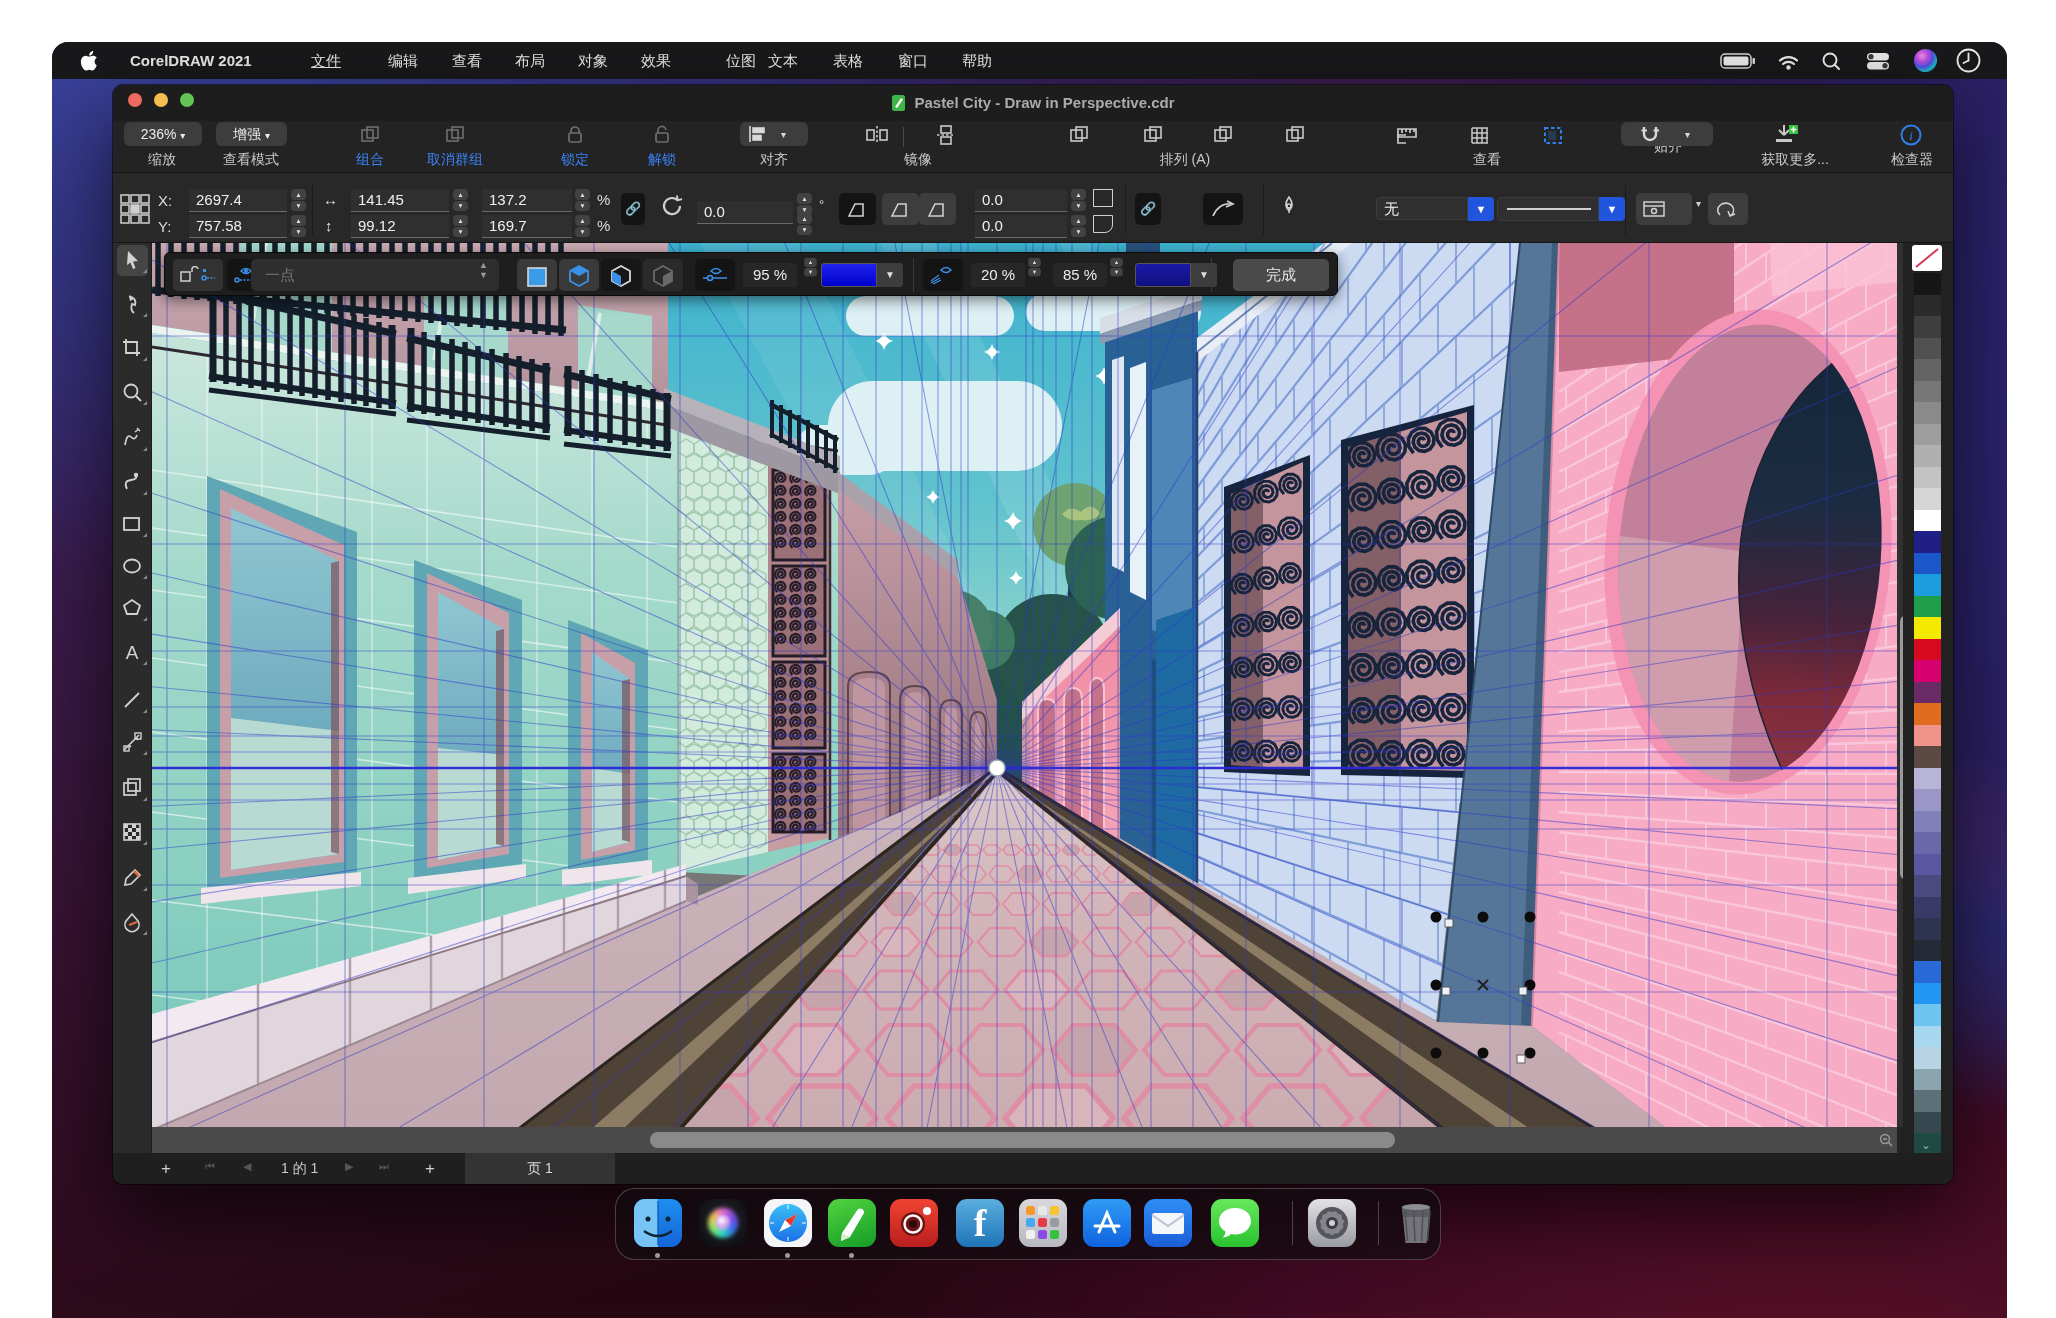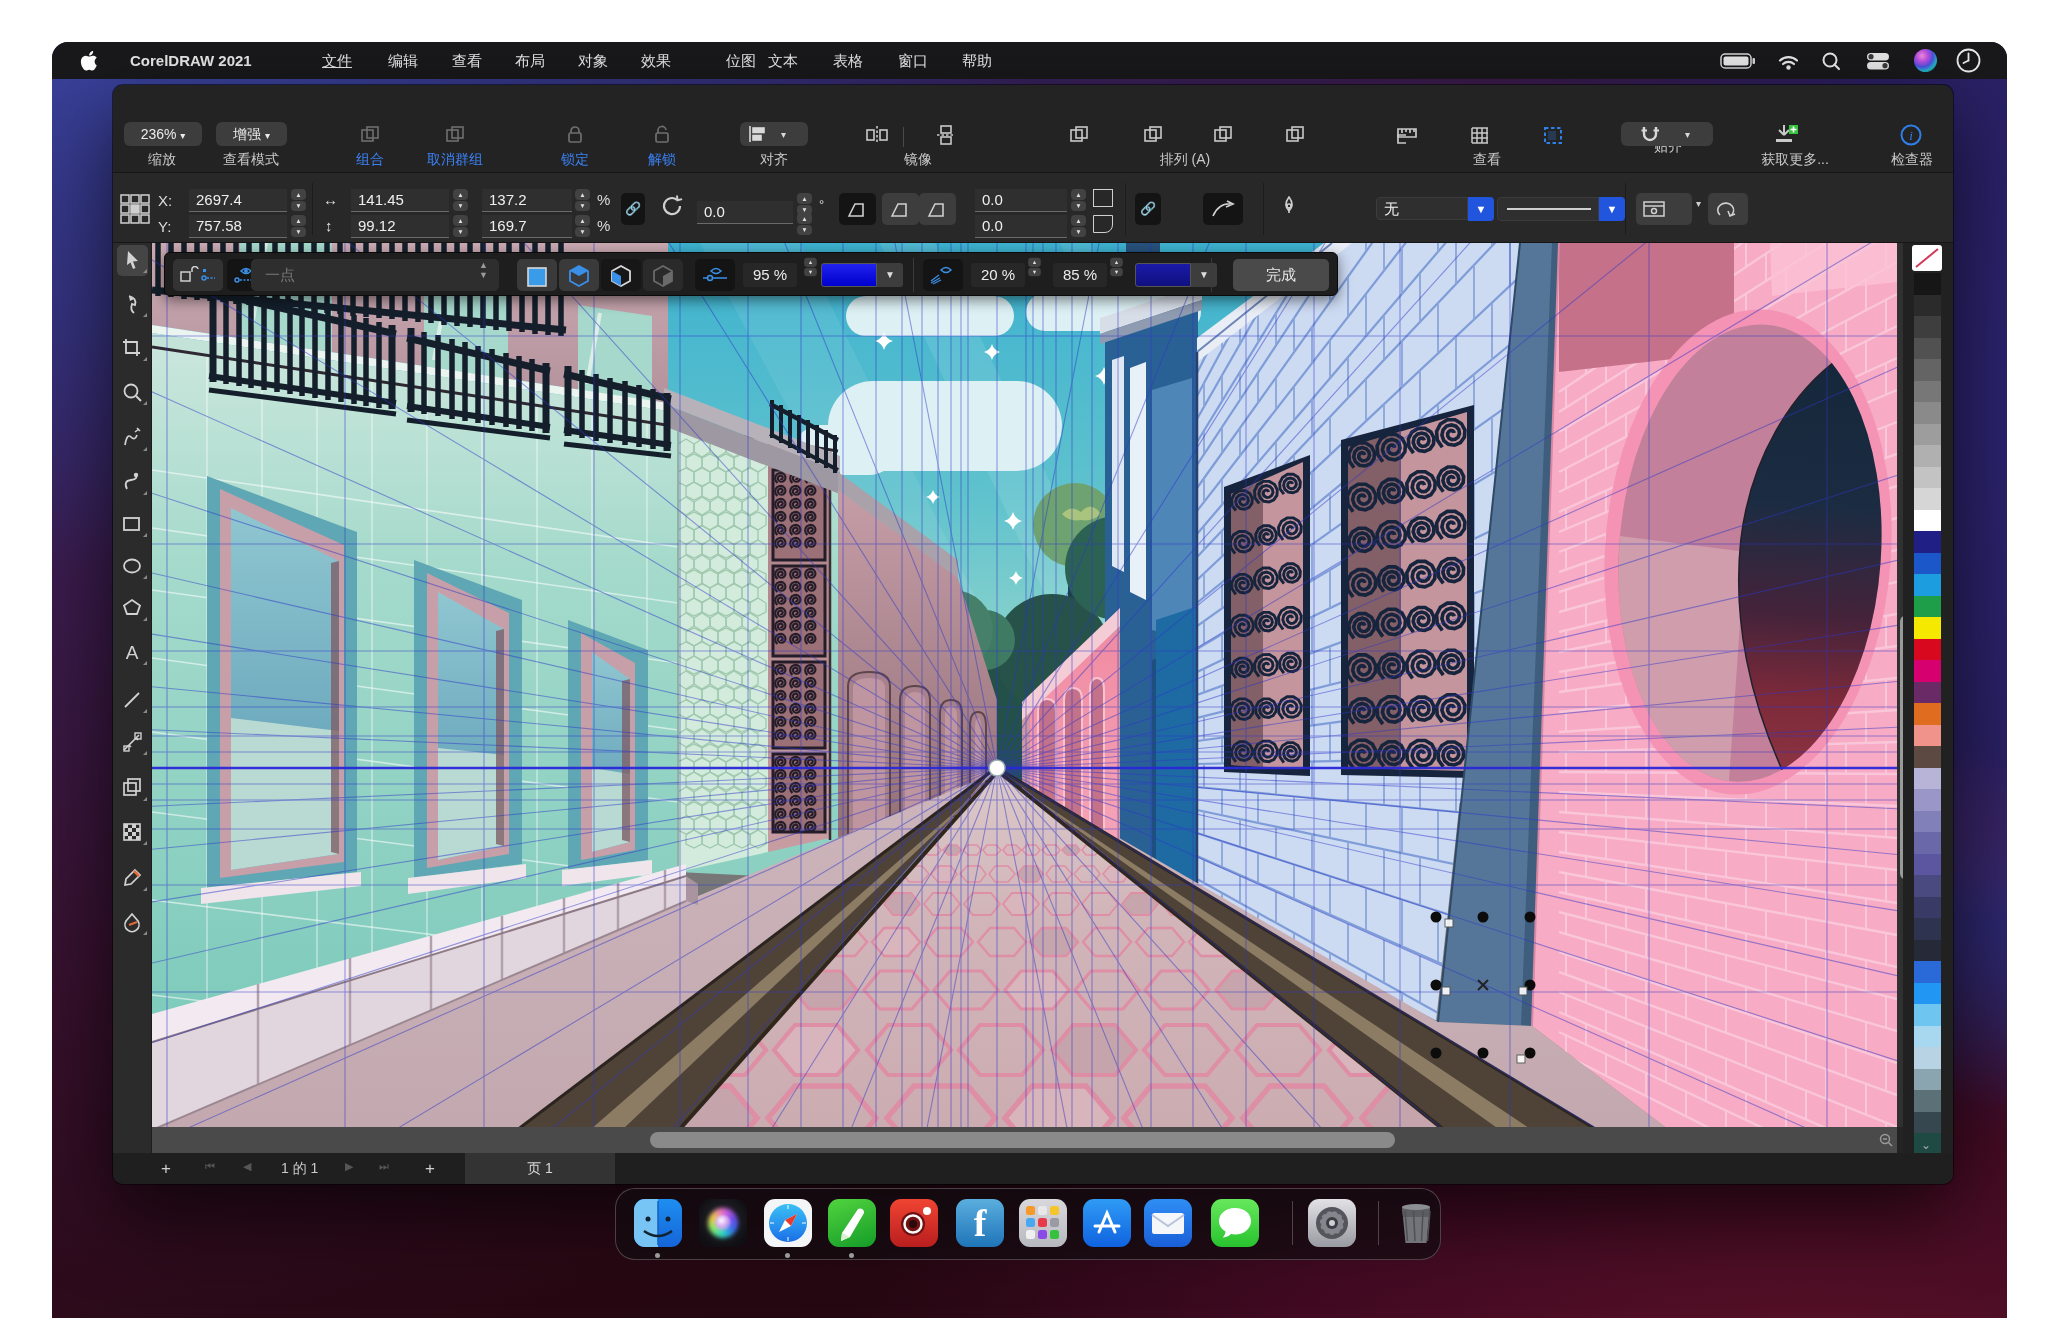--- a/index.html
+++ b/index.html
@@ -46,21 +46,21 @@
 .ddot{position:absolute;top:64px;width:5px;height:5px;border-radius:50%;background:#9a9a9a}
 .dsep{position:absolute;top:12px;width:1px;height:44px;background:rgba(200,200,200,0.3)}
 </style></head>
 <body>
 <div class="desktop">
 <div class="menubar">
       <svg style="position:absolute;left:28px;top:8px" width="20" height="22" viewBox="0 0 20 22">
         <path fill="#fff" d="M14.6,11.6c0-2.6,2.1-3.8,2.2-3.9c-1.2-1.8-3.1-2-3.7-2c-1.6-0.2-3.1,0.9-3.9,0.9S7.1,5.7,5.8,5.7C4.1,5.8,2.6,6.7,1.7,8.2c-1.7,3-0.4,7.4,1.2,9.8c0.8,1.2,1.8,2.5,3.1,2.5s1.7-0.8,3.2-0.8s1.9,0.8,3.2,0.8s2.2-1.2,3-2.4c0.9-1.4,1.3-2.7,1.3-2.8C16.7,15.3,14.6,14.4,14.6,11.6z M12.1,4.2c0.7-0.9,1.2-2.1,1-3.2c-1,0-2.2,0.7-2.9,1.5C9.6,3.3,9,4.5,9.2,5.6C10.3,5.7,11.4,5.1,12.1,4.2z"></path>
       </svg>
       <div class="mi" style="left:78px;font-weight:bold;">CorelDRAW 2021</div>
-      <div class="mi" style="left:270px;text-decoration:underline;">文件</div>
+      <div class="mi" style="left:259px;text-decoration:underline;">文件</div>
       <div class="mi" style="left:336px;">编辑</div>
       <div class="mi" style="left:400px;">查看</div>
       <div class="mi" style="left:463px;">布局</div>
       <div class="mi" style="left:526px;">对象</div>
       <div class="mi" style="left:589px;">效果</div>
       <div class="mi" style="left:674px;">位图</div>
       <div class="mi" style="left:716px;">文本</div>
       <div class="mi" style="left:781px;">表格</div>
       <div class="mi" style="left:846px;">窗口</div>
       <div class="mi" style="left:910px;">帮助</div>
@@ -85,20 +85,30 @@
 </svg>
       <div style="position:absolute;left:1862px;top:7px;width:23px;height:23px;border-radius:50%;
  background:radial-gradient(circle at 35% 30%,#f090e0 0%,#c050e0 25%,#5050e0 50%,#20b8c8 70%,#202030 95%)"></div>
 <svg style="position:absolute;left:1904px;top:6px" width="25" height="25" viewBox="0 0 25 25">
         <circle cx="12.5" cy="12.5" r="11" fill="none" stroke="#e8e8e8" stroke-width="1.8"></circle>
         <line x1="12.5" y1="12.5" x2="12.5" y2="5.5" stroke="#e8e8e8" stroke-width="1.8" stroke-linecap="round"></line>
         <line x1="12.5" y1="12.5" x2="7.5" y2="15" stroke="#e8e8e8" stroke-width="1.8" stroke-linecap="round"></line>
       </svg>
     </div>
 <div class="win">
+<div class="titlebar">
+        <div class="tl" style="left:15px;background:#ee6a5f"></div>
+        <div class="tl" style="left:41px;background:#f5bd4f"></div>
+        <div class="tl" style="left:67px;background:#61c455"></div>
+        <div class="wtitle"><svg width="16" height="16" viewBox="0 0 16 16" style="vertical-align:-3px;margin-right:7px">
+            <rect x="1" y="0" width="13" height="16" rx="2.5" fill="#3db549"></rect>
+            <rect x="1" y="0" width="13" height="16" rx="2.5" fill="url(#)" opacity="0"></rect>
+            <path d="M4,12 L10,3 L12,4.5 L6,13 Z" fill="#fff"></path>
+          </svg>Pastel City - Draw in Perspective.cdr</div>
+      </div>
 <div class="toolrow">
         <div class="tbtn" style="left:11px;top:1px;width:78px;height:24px;line-height:24px">236% <span style="font-size:10px">▾</span></div>
         <div class="tbtn" style="left:103px;top:1px;width:71px;height:24px;line-height:24px">增强 <span style="font-size:10px">▾</span></div>
         <div class="tlab" style="left:49px;top:30px">缩放</div>
         <div class="tlab" style="left:138px;top:30px">查看模式</div>
         <div class="tlab g" style="left:257px;top:30px">组合</div>
         <div class="tlab g" style="left:342px;top:30px">取消群组</div>
         <div class="tlab g" style="left:462px;top:30px">锁定</div>
         <div class="tlab g" style="left:549px;top:30px">解锁</div>
         <div class="tlab" style="left:661px;top:30px">对齐</div>

